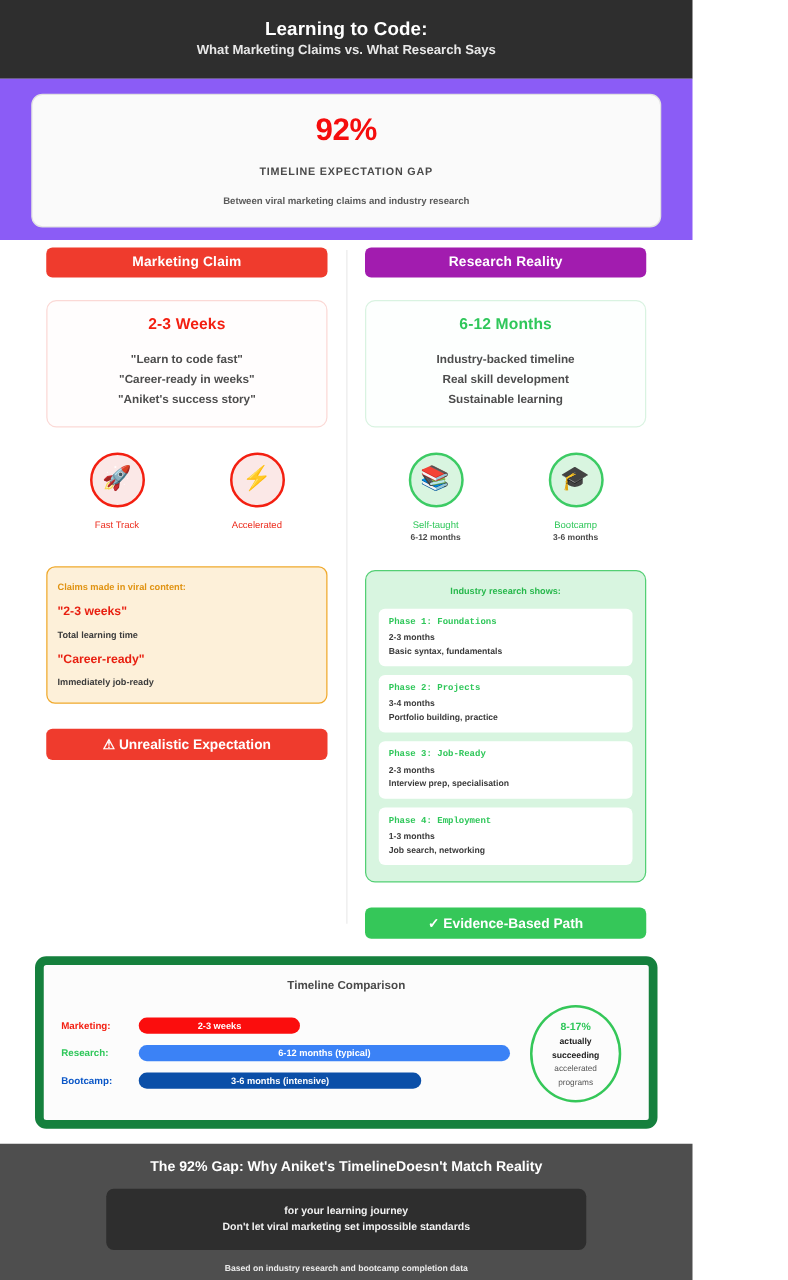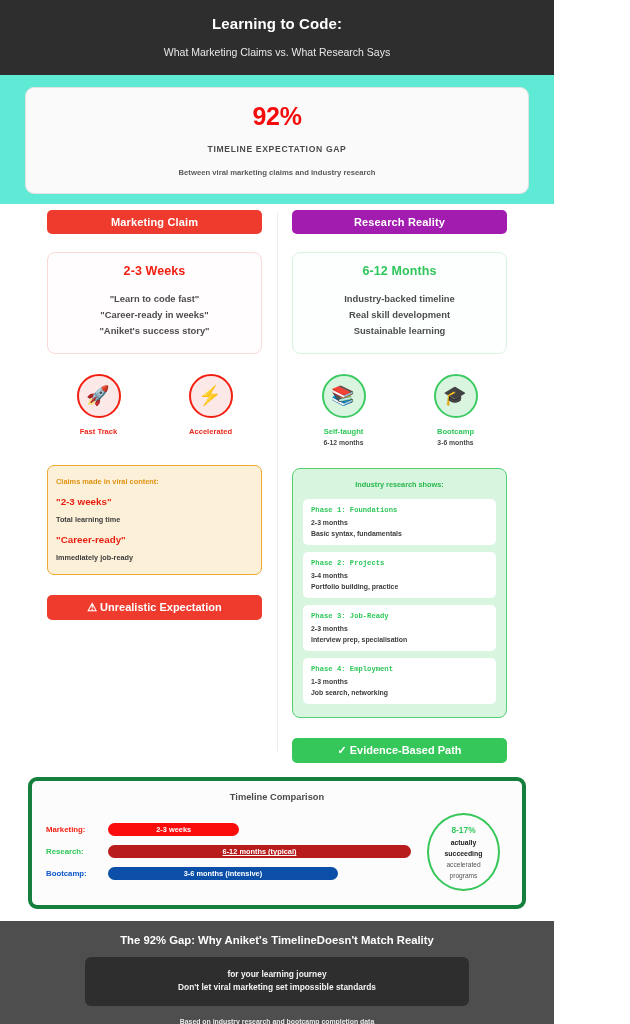--- a/index.html
+++ b/index.html
@@ -31,29 +31,28 @@
   .header-title {
     color: #ffffff;
     font-size: 15px;
     font-weight: bold;
     letter-spacing: 0.1px;
     line-height: 1.3;
   }
   .header-subtitle {
     color: #e8e8e8;
     font-size: 10.5px;
-    font-weight: normal;
-    margin-top: 12px;
+    font-weight: bold;
     line-height: 1.3;
   }
 
   
   .stat-wrap {
     padding: 12px 25px 10px;
-    background: #5eead4;
+    background: #8b5cf6;
   }
   .stat-card {
     border: 1px solid #e2e2e2;
     border-radius: 9px;
     background: #fafafa;
     padding: 14px 10px 16px;
     text-align: center;
   }
   .stat-number {
     color: #f50d0d;
@@ -71,21 +70,21 @@
   .stat-sub {
     color: #5a5a5a;
     font-size: 7.7px;
     font-weight: bold;
     margin-top: 14px;
   }
 
   
   .columns {
     display: flex;
-    padding: 6px 32px 0;
+    padding: 6px 22px 0;
     position: relative;
     align-items: flex-start;
   }
   .col {
     width: 50%;
     padding: 0 15px;
     display: flex;
     flex-direction: column;
     align-items: stretch;
   }
@@ -161,21 +160,21 @@
   .circle-red {
     border: 2.5px solid #f31f11;
     background: #fbe8e7;
   }
   .circle-green {
     border: 2.5px solid #3ccb64;
     background: #d9f5e0;
   }
   .icon-caption {
     font-size: 7.6px;
-    font-weight: bold;
+    font-weight: normal;
     margin-top: 9px;
   }
   .cap-red { color: #ec2b1c; }
   .cap-green { color: #2fc75a; }
   .icon-subcaption {
     font-size: 6.8px;
     font-weight: bold;
     color: #4a4a4a;
     margin-top: 3px;
   }
@@ -256,21 +255,21 @@
     font-size: 11px;
     font-weight: bold;
     padding: 6px 4px;
   }
   .verdict-red { background: #ef3b2d; }
   .verdict-green { background: #35c759; }
 
   
   .tc-wrap { padding: 14px 28px 12px; }
   .tc-card {
-    border: 4px solid #15803d;
+    border: 7px solid #15803d;
     border-radius: 9px;
     background: #fcfcfc;
     padding: 11px 14px 14px;
     position: relative;
   }
   .tc-title {
     text-align: center;
     color: #4a4a4a;
     font-size: 9.3px;
     font-weight: bold;
@@ -298,21 +297,21 @@
     border-radius: 7px;
     color: #fff;
     font-size: 7.4px;
     font-weight: bold;
     display: flex;
     align-items: center;
     justify-content: center;
     white-space: nowrap;
   }
   .bar-red { background: #fb0d0d; }
-  .bar-green { background: #b91c1c; text-decoration: underline; }
+  .bar-green { background: #3b82f6; }
   .bar-blue { background: #0b4fa8; }
 
   .tc-circle {
     width: 73px; height: 78px;
     border: 2px solid #35c759;
     border-radius: 50%;
     display: flex;
     flex-direction: column;
     align-items: center;
     justify-content: center;

